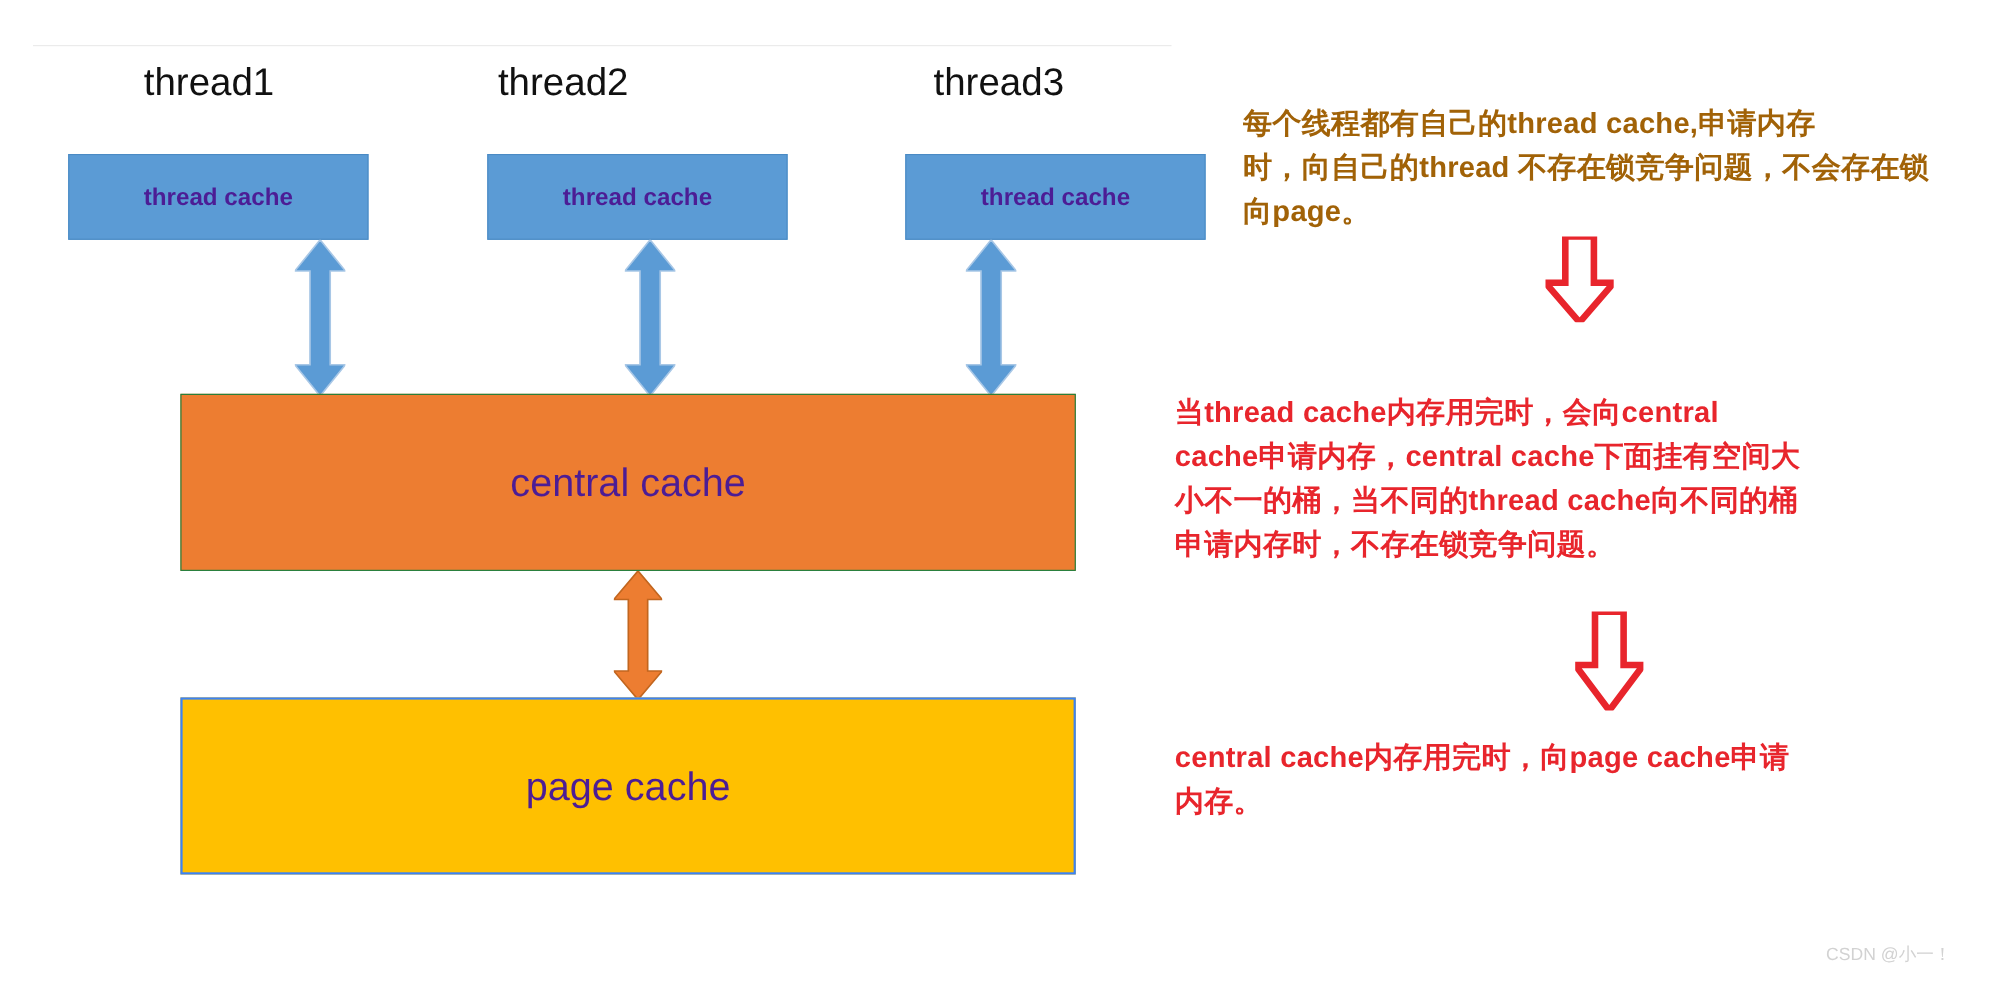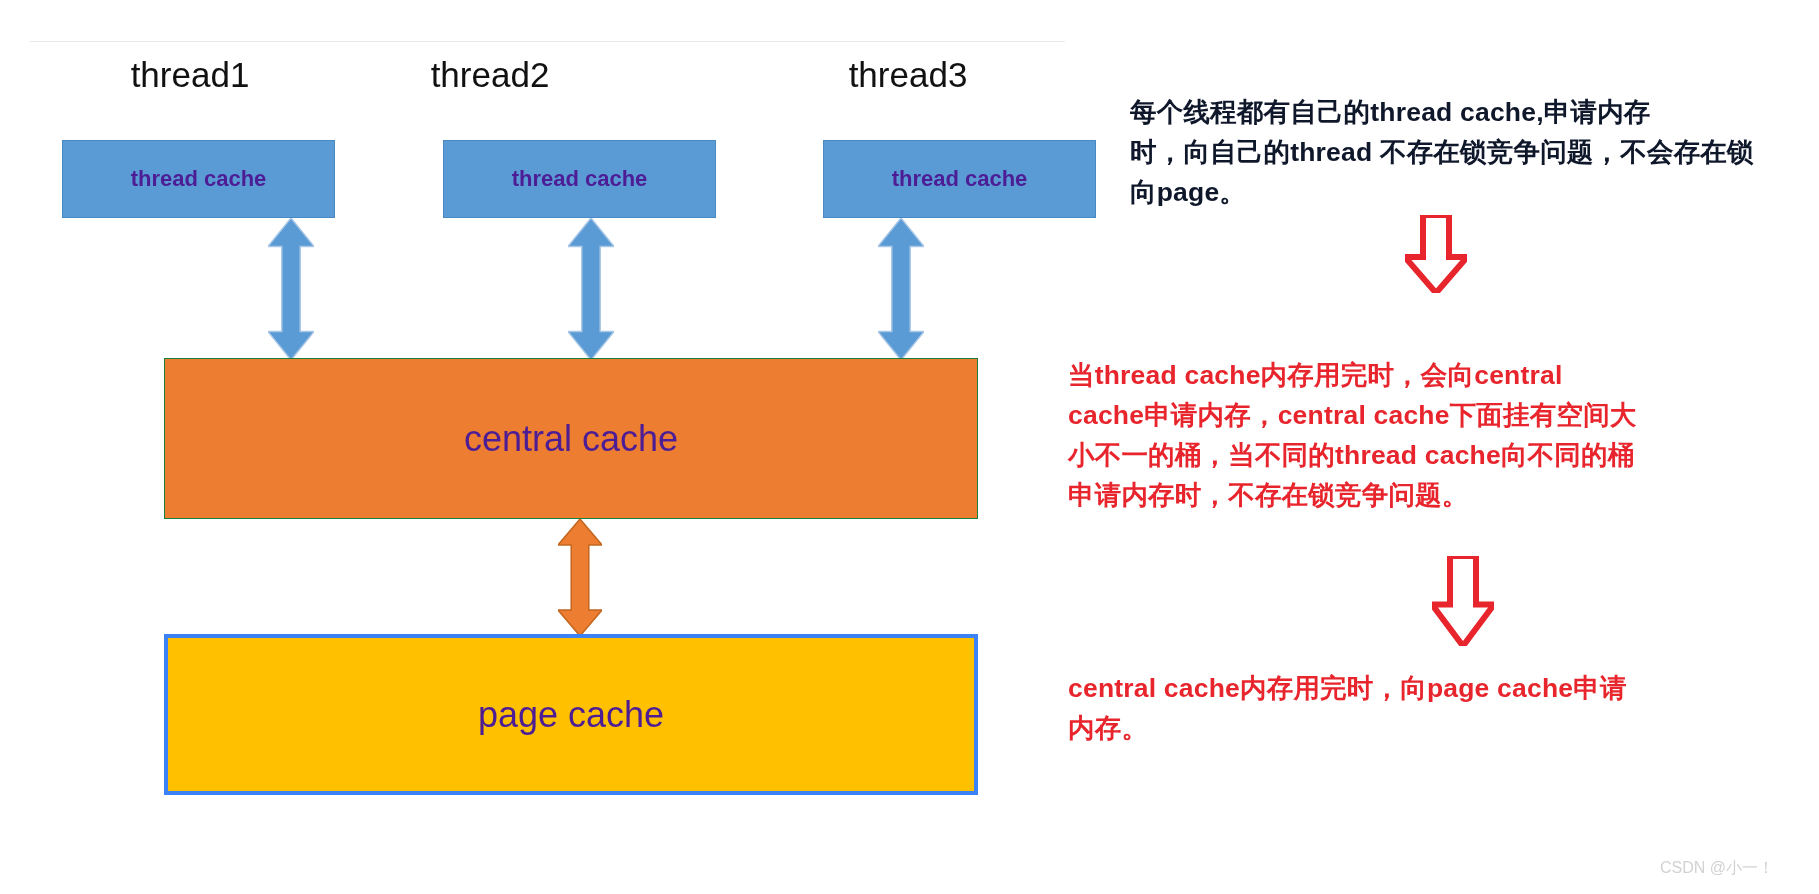--- a/index.html
+++ b/index.html
@@ -54,21 +54,21 @@
     font-size: 22px;
     font-weight: bold;
   }
   .box-central {
     background: #ED7D31;
     border: 1px solid #15803d;
     font-size: 36px;
   }
   .box-page {
     background: #FFC000;
-    border: 4px solid #3b82f6;
+    border: 2px solid #3b82f6;
     font-size: 36px;
   }
 
   
   .arrow-svg {
     position: absolute;
     overflow: visible;
   }
 
   
@@ -92,21 +92,21 @@
 </style>
 </head>
 <body>
 
 <div id="canvas">
 
   <div class="top-rule"></div>
 
   <div id="thread-labels">
       <div class="thread-label" style="left: 130px; top: 55px; width: 120px;">thread1</div>
-      <div class="thread-label" style="left: 430px; top: 55px; width: 120px;">thread2</div>
+      <div class="thread-label" style="left: 452px; top: 55px; width: 120px;">thread2</div>
       <div class="thread-label" style="left: 848px; top: 55px; width: 120px;">thread3</div>
     </div>
 
   <div id="thread-cache-boxes">
       <div class="box box-thread" style="left: 62px; top: 140px; width: 273px; height: 78px; background: rgb(91, 155, 213);">
         <span>thread cache</span>
       </div>
       <div class="box box-thread" style="left: 443px; top: 140px; width: 273px; height: 78px; background: rgb(91, 155, 213);">
         <span>thread cache</span>
       </div>
@@ -135,21 +135,21 @@
       <div class="arrow-svg" style="left: 558px; top: 519px;"><svg width="44" height="117" viewBox="0 0 44 117">
           <polygon points="22.0,0.0 44.0,26.0 30.8,26.0 30.8,91.0 44.0,91.0 22.0,117.0 0.0,91.0 13.2,91.0 13.2,26.0 0.0,26.0" fill="#ED7D31" stroke="#c2661f" stroke-width="1.5"></polygon>
         </svg></div>
     </div>
 
   <div class="box box-page" id="page-cache-box" style="left: 164px; top: 634px; width: 814px; height: 161px; background: rgb(255, 192, 0);">
     <span>page cache</span>
   </div>
 
   <div id="annotations">
-      <div class="annot" style="left: 1130px; top: 92px; width: 680px; color: #0f172a;">
+      <div class="annot" style="left: 1130px; top: 92px; width: 680px; color: #a16207;">
         <div>每个线程都有自己的thread cache,申请内存</div>
         <div>时，向自己的thread 不存在锁竞争问题，不会存在锁</div>
         <div>向page。</div>
       </div>
       <div class="annot" style="left: 1068px; top: 355px; width: 760px; color: rgb(232, 37, 44);">
         <div>当thread cache内存用完时，会向central</div>
         <div>cache申请内存，central cache下面挂有空间大</div>
         <div>小不一的桶，当不同的thread cache向不同的桶</div>
         <div>申请内存时，不存在锁竞争问题。</div>
       </div>

